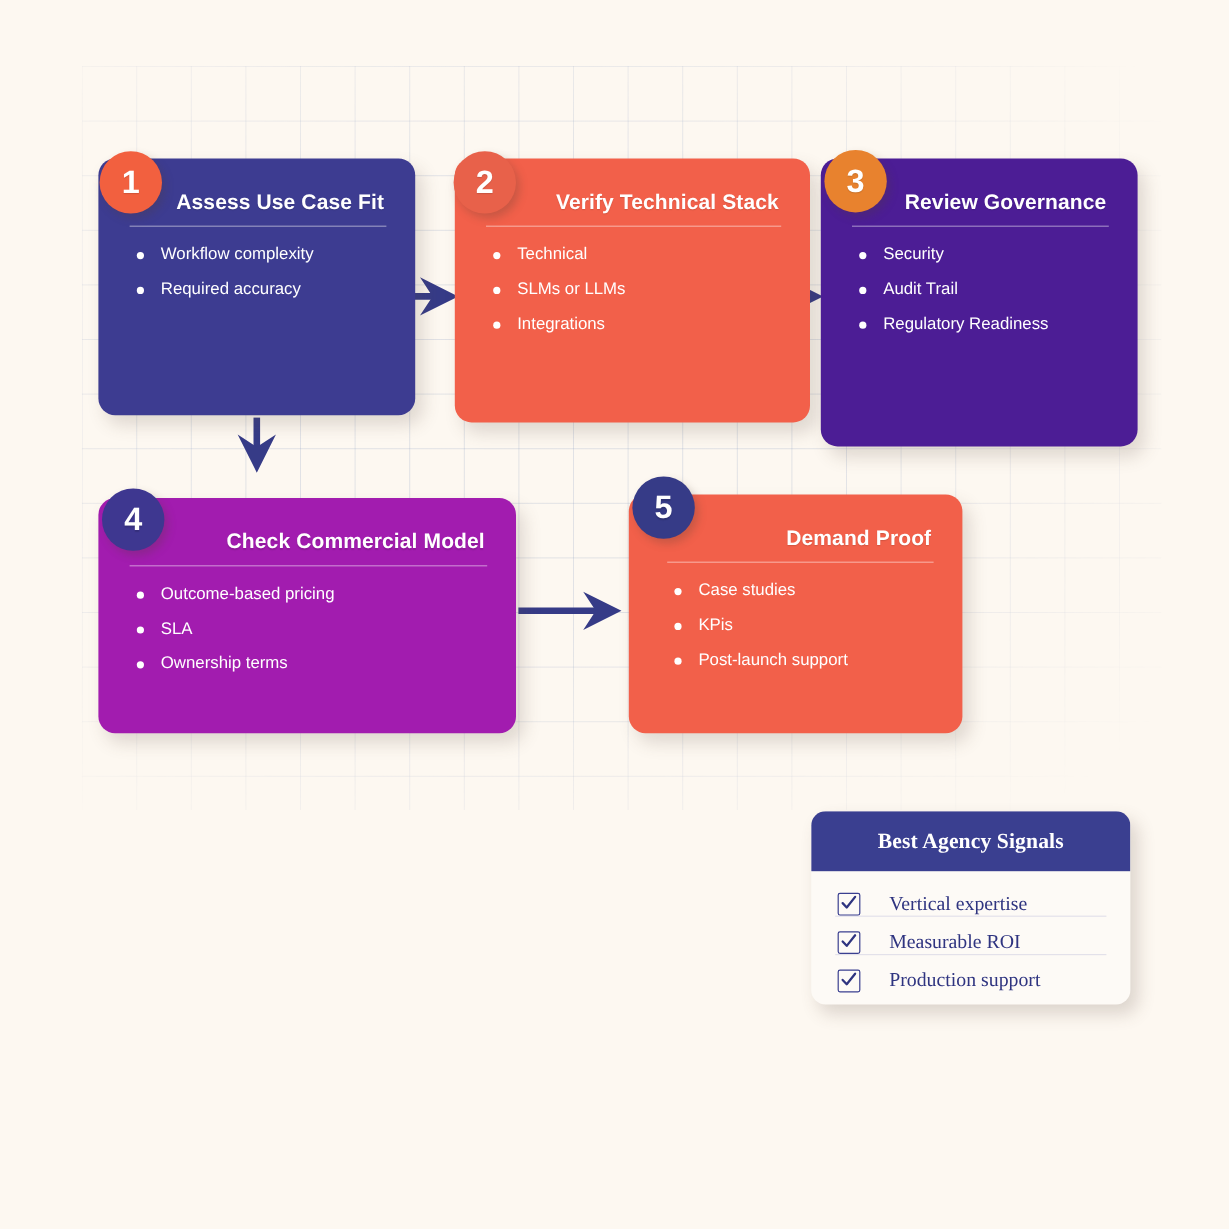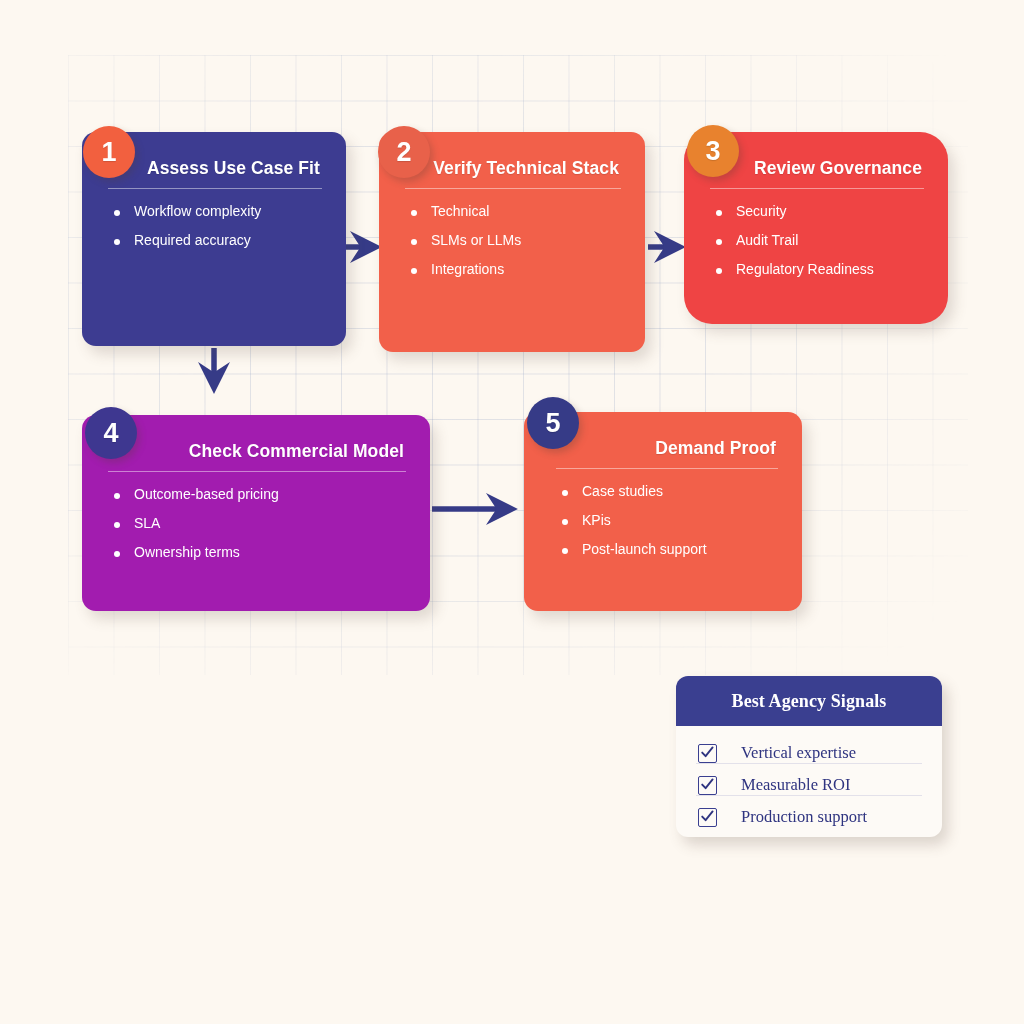--- a/index.html
+++ b/index.html
@@ -84,22 +84,22 @@
     left: 4px;
     top: 7px;
     width: 6px;
     height: 6px;
     border-radius: 50%;
     background: #ffffff;
   }
 
   
   #card-1 { left: 82px;  top: 132px; width: 264px; height: 214px; background: #3d3c91; }
-  #card-2 { left: 379px; top: 132px; width: 266px; height: 220px; background: #f2604a; }
-  #card-3 { left: 684px; top: 132px; width: 264px; height: 192px; background: #ef4444; border-radius: 28px; }
+  #card-2 { left: 379px; top: 132px; width: 296px; height: 220px; background: #f2604a; }
+  #card-3 { left: 684px; top: 132px; width: 264px; height: 240px; background: #4c1d95; }
   #card-4 { left: 82px;  top: 415px; width: 348px; height: 196px; background: #a21caf; }
   #card-5 { left: 524px; top: 412px; width: 278px; height: 199px; background: #f2604a; padding-left: 28px; }
 
   
   .badge {
     position: absolute;
     width: 52px;
     height: 52px;
     border-radius: 50%;
     color: #ffffff;

